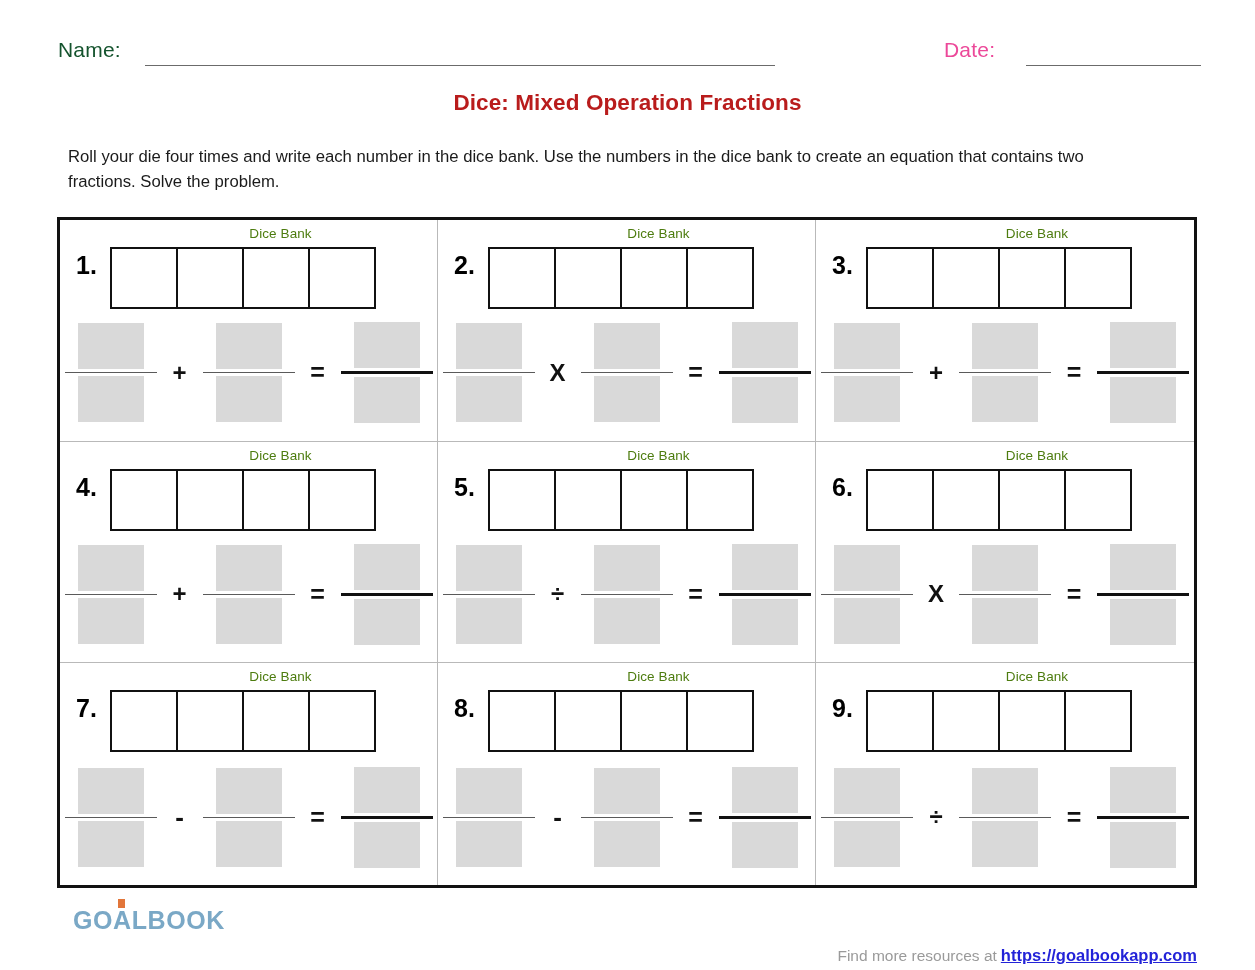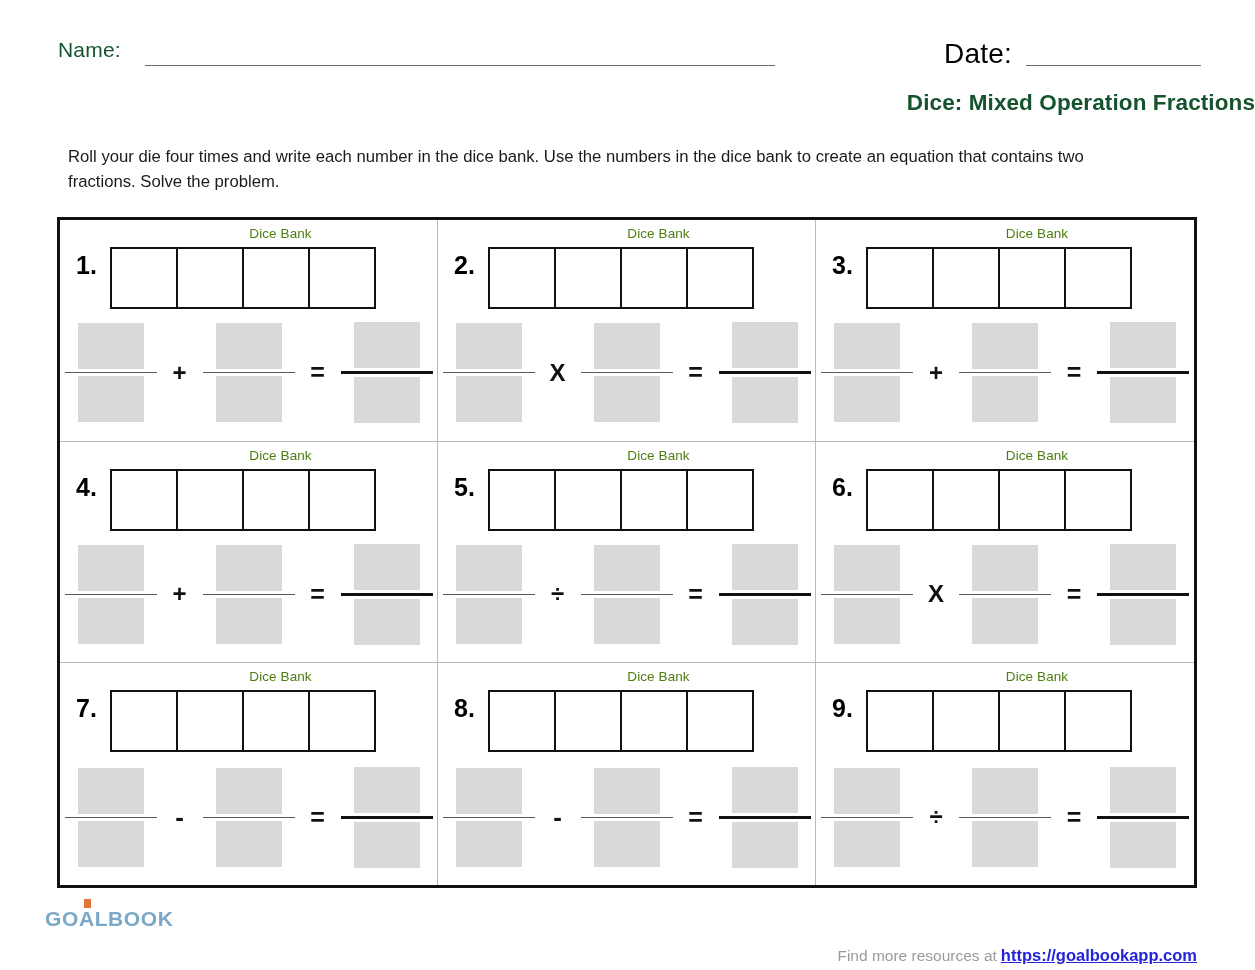--- a/index.html
+++ b/index.html
@@ -18,32 +18,32 @@
   .hdr-name-label {
     position:absolute; left:58px; top:0;
     font-size:21px; letter-spacing:.2px; color:#14532d;
   }
   .hdr-name-line {
     position:absolute; left:145px; top:27px; width:630px; height:0;
     border-bottom:1.4px solid #6b6b6b;
   }
   .hdr-date-label {
     position:absolute; left:944px; top:0;
-    font-size:28px; letter-spacing:.2px; color:#000000;text-align:center;
+    font-size:21px; letter-spacing:.2px; color:#ec4899;text-align:center;
   }
   .hdr-date-line {
     position:absolute; left:1026px; top:27px; width:175px; height:0;
     border-bottom:1.4px solid #6b6b6b;
   }
 
   
   .title {
     position:absolute; left:0; top:90px; width:1255px;
-    text-align:right; font-size:22.5px; font-weight:bold;
-    letter-spacing:.1px; color:#14532d;
+    text-align:center; font-size:22.5px; font-weight:bold;
+    letter-spacing:.1px; color:#b91c1c;
   }
 
   
   .instr {
     position:absolute; left:68px; top:144px; width:1070px;
     font-size:16.7px; line-height:25px; color:#1b1b1b;
   }
 
   
   .grid {
@@ -115,22 +115,22 @@
     width:46px; text-align:center;
     font-size:24px; font-weight:bold; color:#111;
     line-height:1;
   }
   .op.eqsign { font-size:25px; }
   .op.minus { font-size:26px; }
   .op.div  { font-size:24px; }
 
   
   .logo {
-    position:absolute; left:45px; top:908px;
-    font-size:21px; font-weight:bold; letter-spacing:.6px;
+    position:absolute; left:73px; top:908px;
+    font-size:25px; font-weight:bold; letter-spacing:.6px;
     color:#7aa8c6;
     line-height:1;
   }
   .logo .flag {
     position:relative; display:inline-block;
   }
   .logo .flag::after {
     content:""; position:absolute;
     left:5px; top:-9px; width:7px; height:9px;
     background:#e2763a;

